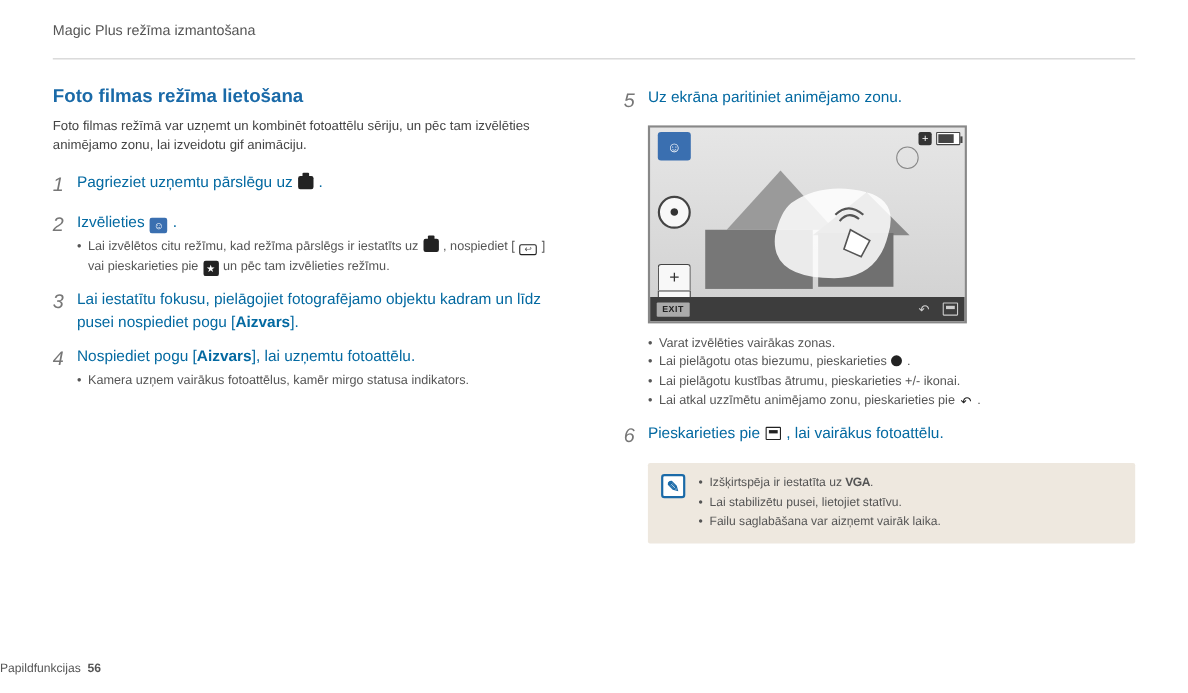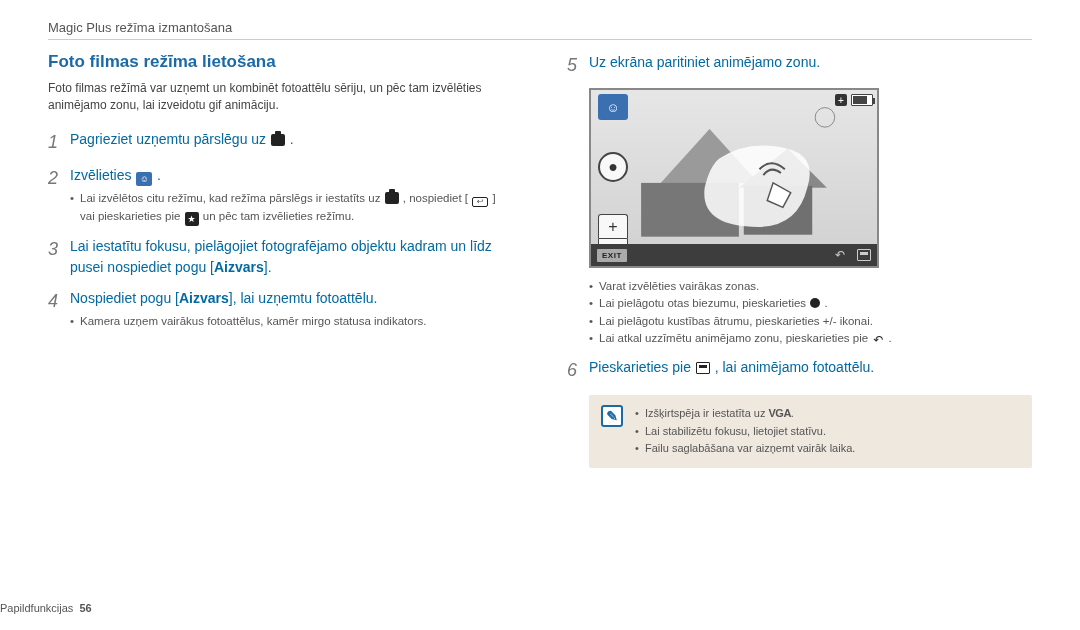--- a/index.html
+++ b/index.html
@@ -10,22 +10,22 @@
     font-family: Arial, sans-serif;
     font-size: 13px;
     color: #333;
     position: relative;
     padding: 20px 48px 0 48px;
   }
   .breadcrumb {
     font-size: 13px;
     color: #555;
     border-bottom: 1px solid #ccc;
-    padding-bottom: 4px;
-    margin-bottom: 12px;
+    padding-bottom: 18px;
+    margin-bottom: 24px;
   }
   .cols {
     display: flex;
     gap: 54px;
   }
   .col { flex: 1; }
   .section-title {
     color: #1a6aa8;
     font-size: 17px;
     font-weight: bold;
@@ -277,34 +277,34 @@
         <span>.</span>
       </li>
     </ul>
 
     <div class="step" style="margin-top:10px;">
       <div class="step-num">6</div>
       <div class="step-body">
         <span class="step-text">
           <span>Pieskarieties pie </span>
           <span class="inline-icon icon-save"></span>
-          <span>, lai animējamo fotoattēlu.</span>
+          <span>, lai vairākus fotoattēlu.</span>
         </span>
       </div>
     </div>
 
     <div class="note-box">
       <div class="note-icon">
           <span>✎</span>
         </div>
       <ul class="note-list">
         <li>
           <span>Izšķirtspēja ir iestatīta uz </span><span class="vga">VGA</span><span>.</span>
         </li>
-        <li>Lai stabilizētu fokusu, lietojiet statīvu.</li>
+        <li>Lai stabilizētu pusei, lietojiet statīvu.</li>
         <li>Failu saglabāšana var aizņemt vairāk laika.</li>
       </ul>
     </div>
   </div>
 </div>
 
 <div class="footer">
   <span>Papildfunkcijas</span>&nbsp;&nbsp;<strong>56</strong>
 </div>
 

